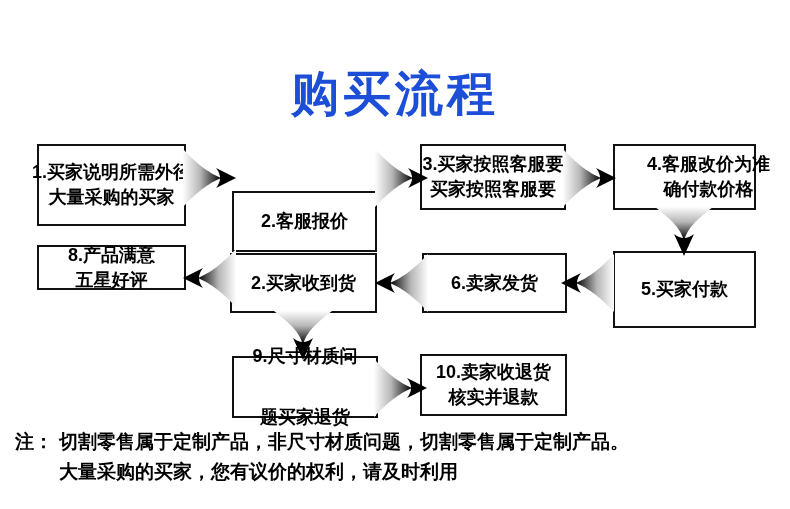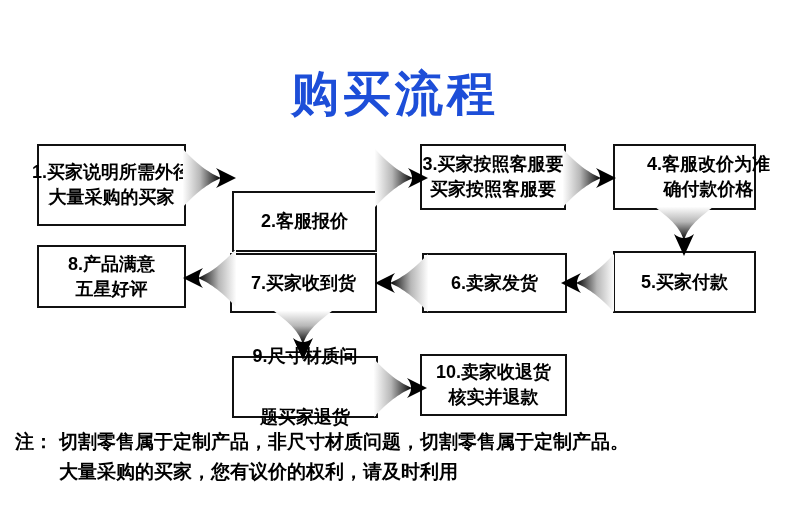--- a/index.html
+++ b/index.html
@@ -16,24 +16,24 @@
     display:flex;flex-direction:column;justify-content:center;align-items:center;
     font-size:18px;font-weight:700;line-height:25px;text-align:center;box-sizing:border-box;
   }
   .fbox span{display:block;white-space:nowrap;}
   
   .box-1{left:37px; top:144px;width:149px;height:82px;}
   .box-2{left:232px;top:147px;width:145px;height:61px;margin-top:44px;}
   .box-3{left:420px;top:144px;width:146px;height:66px;align-items:center;}
   .box-4{left:613px;top:144px;width:143px;height:66px;padding-left:48px;}
   
-  .box-5{left:613px;top:251px;width:143px;height:62px;}
+  .box-5{left:613px;top:251px;width:143px;height:77px;}
   .box-6{left:422px;top:253px;width:145px;height:60px;}
   .box-7{left:230px;top:253px;width:147px;height:60px;}
-  .box-8{left:37px; top:245px;width:149px;height:63px;}
+  .box-8{left:37px; top:245px;width:149px;height:45px;}
   
   .box-9{left:232px;top:356px;width:146px;height:62px;gap:36px;}
   .box-10{left:420px;top:354px;width:147px;height:62px;}
   .arrow{position:absolute;}
   .ar1{left:183px;top:148px;}
   .ar2{left:375px;top:148px;}
   .ar3{left:563px;top:148px;}
   .ar4{left:374px;top:358px;}
   .al1{left:560px;top:253px;}
   .al2{left:374px;top:253px;}
@@ -94,21 +94,21 @@
     <span>确付款价格</span>
   </div>
 
   <div class="fbox box-5">
     <span>5.买家付款</span>
   </div>
   <div class="fbox box-6">
     <span>6.卖家发货</span>
   </div>
   <div class="fbox box-7">
-    <span>7.买家收到货</span>
+    <span>2.买家收到货</span>
   </div>
   <div class="fbox box-8">
     <span>8.产品满意</span>
     <span>五星好评</span>
   </div>
 
   <div class="fbox box-9">
     <span>9.尺寸材质问</span>
     <span>题买家退货</span>
   </div>

